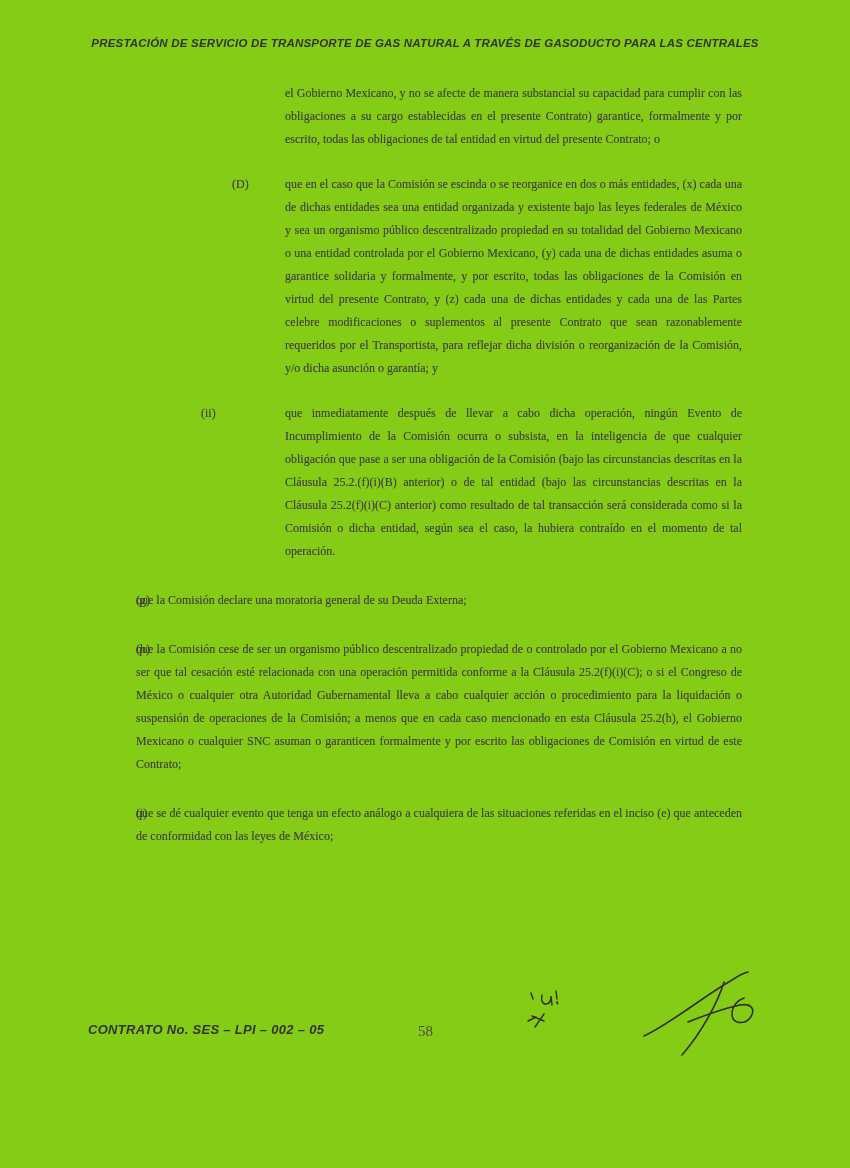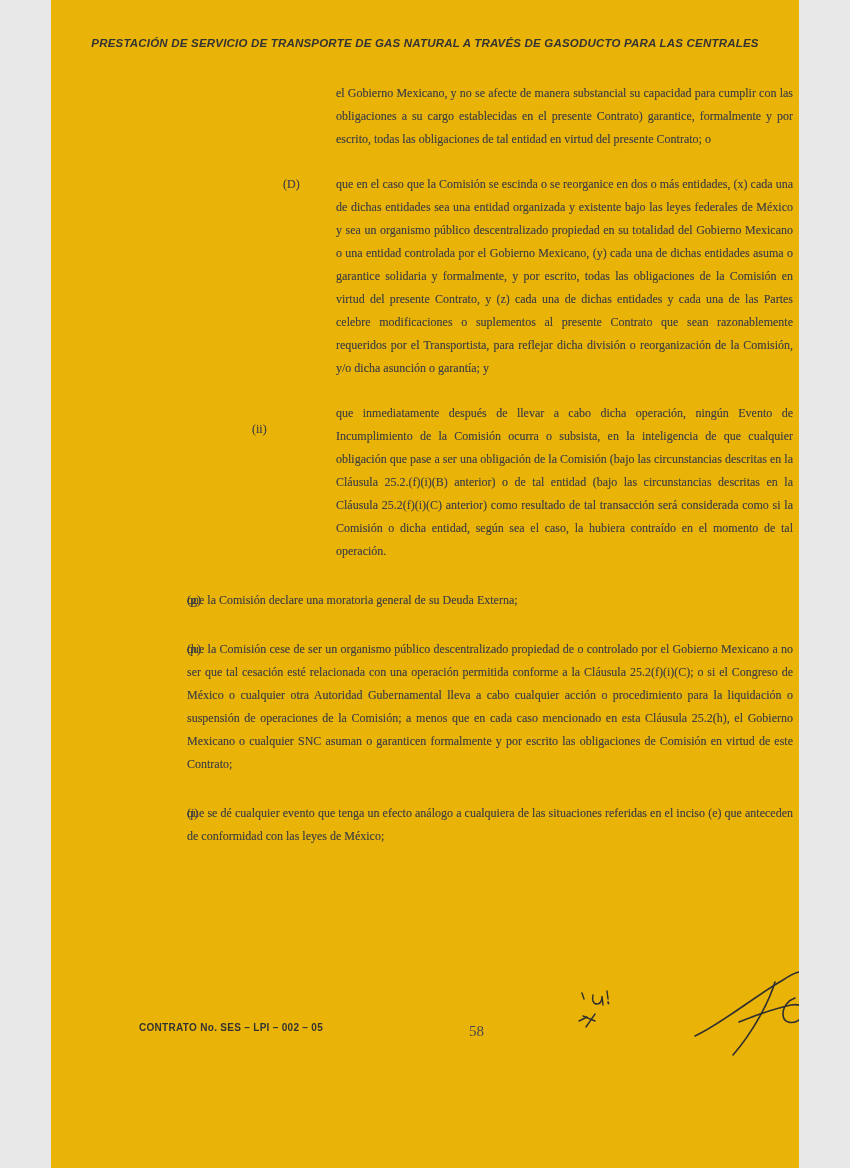--- a/index.html
+++ b/index.html
@@ -1,22 +1,22 @@
 <!DOCTYPE html>
 <html><head>
 <meta charset="utf-8">
 <style>
   * { margin: 0; padding: 0; box-sizing: border-box; }
   html, body { background: #e8e8e8; }
   .page {
     position: relative;
-    width: 748px;
+    width: 850px;
     height: 1168px;
     margin: 0 auto;
-    background: #eab308;
+    background: #84cc16;
     overflow: hidden;
     color: #3d3d3d;
   }
   .doc-header {
     position: absolute;
     top: 36px;
     left: 0;
     right: 0;
     text-align: center;
     font-family: "Liberation Sans", sans-serif;
@@ -38,36 +38,37 @@
     color: #404040;
     text-shadow: 0 0 0.5px rgba(70,70,70,0.45);
   }
   .para { position: relative; margin-bottom: 22px; }
   .para .plabel { position: absolute; top: 0; }
   .para .ptext { text-align: justify; }
   .para.lv3 .ptext { margin-left: 197px; }
   .para.lv2 .ptext { margin-left: 48px; }
   .para.lv2 .plabel { left: 48px; }
   .para.lab-d .plabel { left: 144px; }
-  .para.lab-ii .plabel { left: 113px; margin-top: 16px; }
+  .para.lab-ii .plabel { left: 113px; }
   .para.gap-lg { margin-bottom: 26px; }
   .doc-footer {
     position: absolute;
     left: 0;
     top: 1016px;
     width: 100%;
     height: 40px;
   }
   .contract-no {
     position: absolute;
     left: 88px;
     top: 6px;
     font-family: "Liberation Sans", sans-serif;
+    font-style: italic;
     font-weight: bold;
-    font-size: 10px;
+    font-size: 13px;
     letter-spacing: 0.3px;
     color: #333;
   }
   .page-number {
     position: absolute;
     left: 418px;
     top: 7px;
     font-family: "Liberation Serif", serif;
     font-size: 15px;
     color: #4a4a4a;

